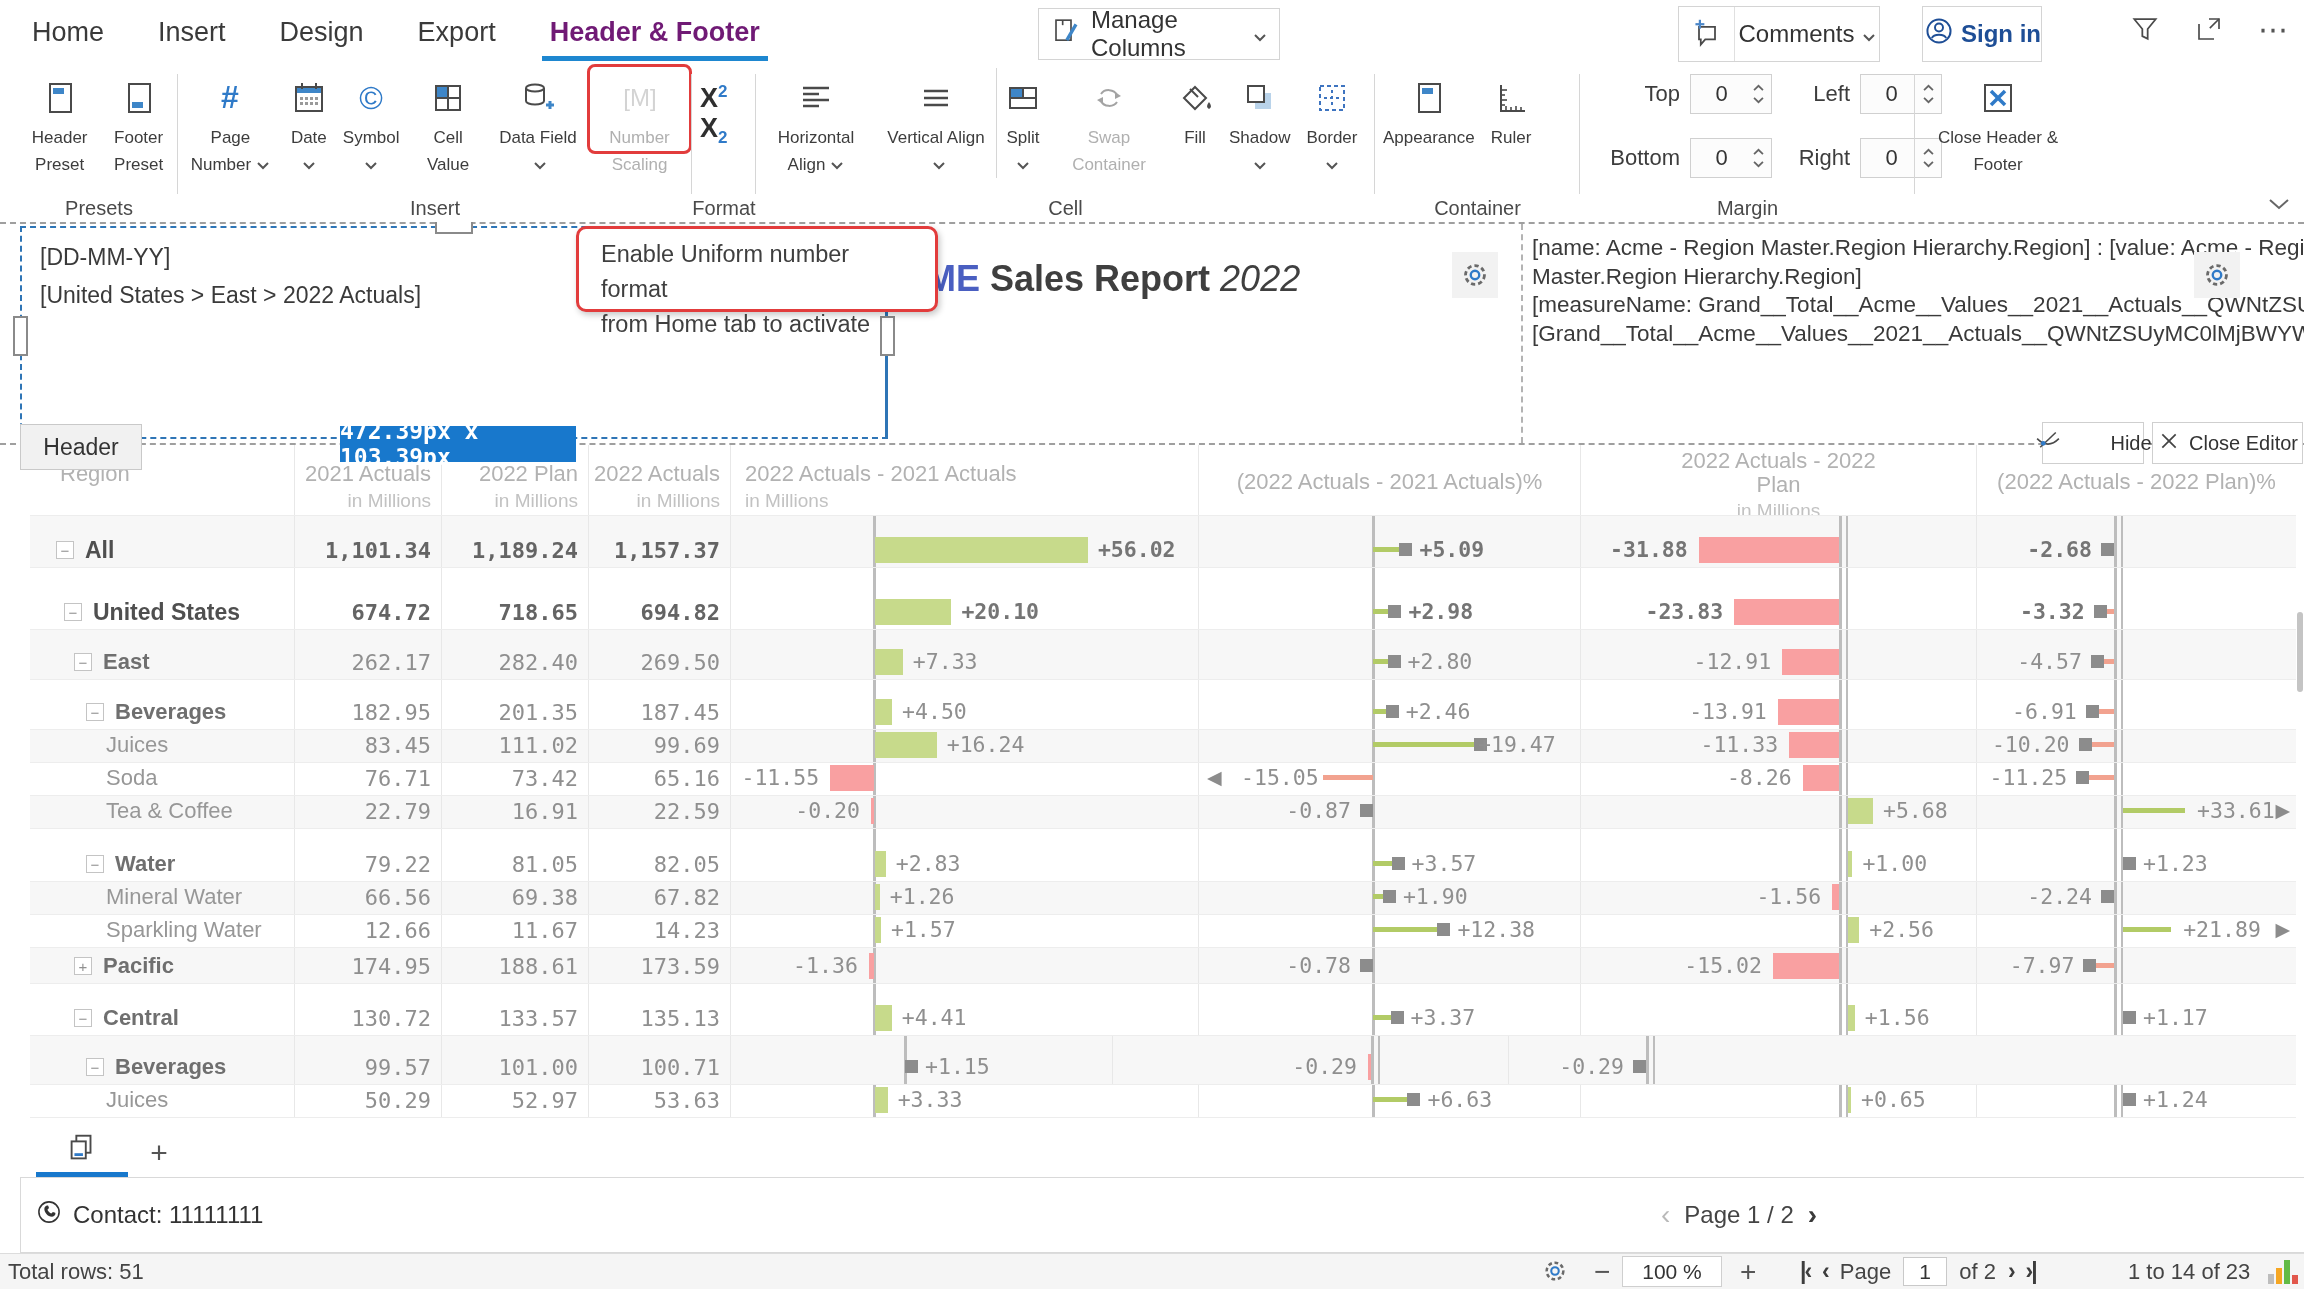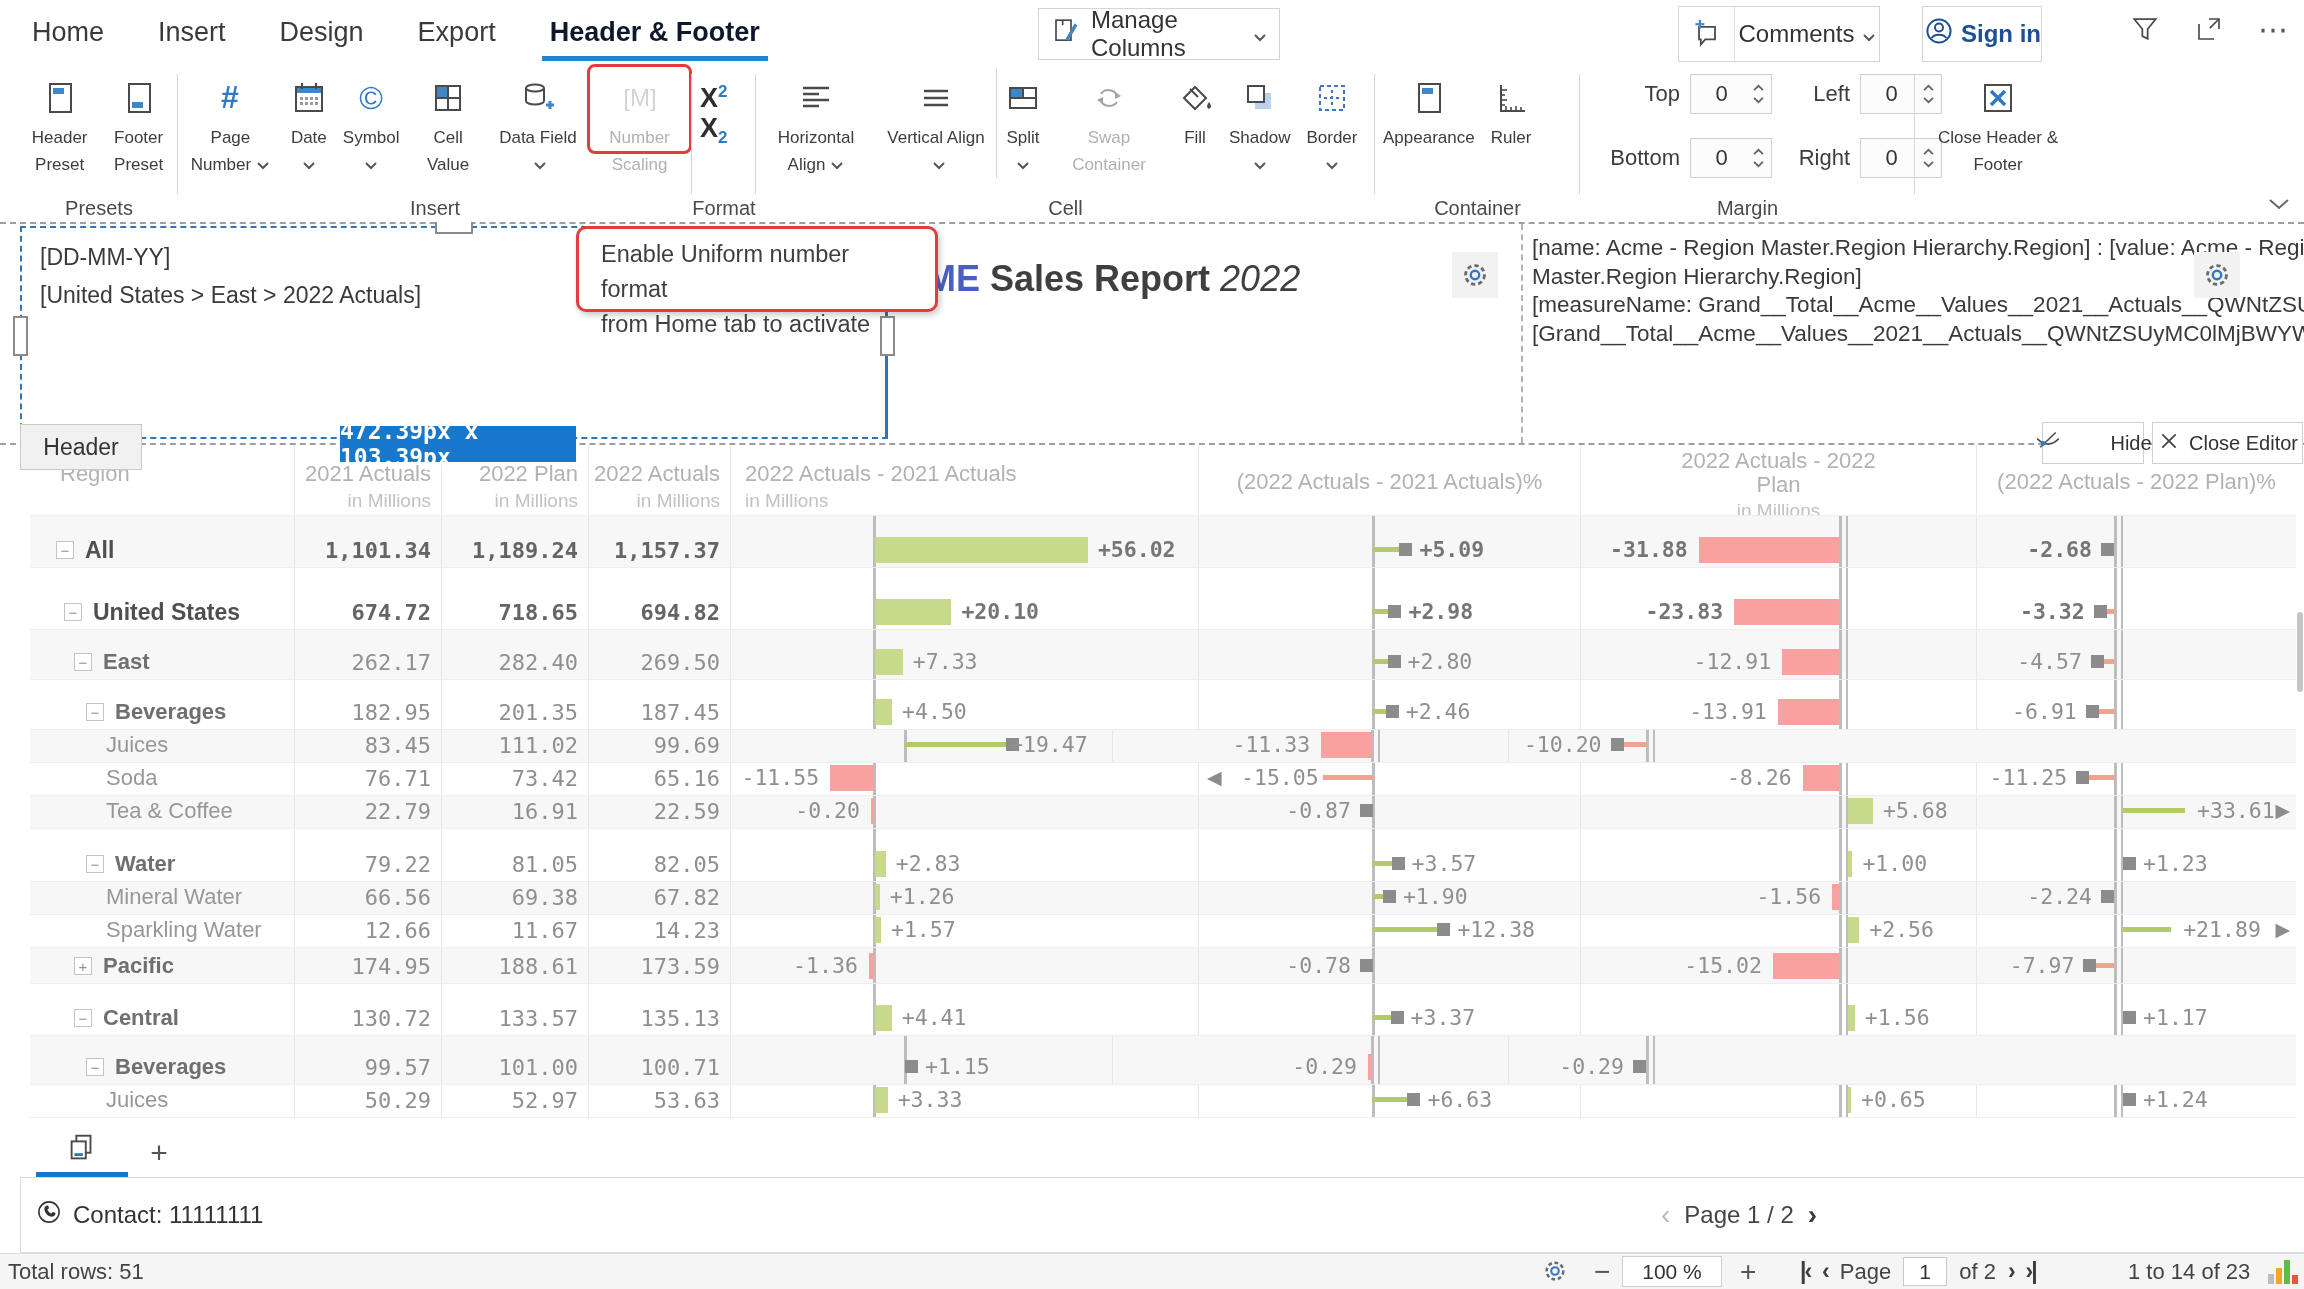--- a/index.html
+++ b/index.html
@@ -4,21 +4,21 @@
 <style>
   * { box-sizing: border-box; margin:0; padding:0; }
   html,body { width:2304px; height:1289px; overflow:hidden; background:#fff;
     font-family:"Liberation Sans", sans-serif; color:#333; position:relative; }
 
   
   .ribbon { position:absolute; top:0; left:0; width:2304px; height:222px; background:#fff; z-index:30; }
   .tabrow { position:absolute; top:0; left:0; width:2304px; height:64px; }
   .tabs { position:absolute; left:30px; top:0; height:64px; display:flex; gap:50px; }
   .rtab { height:64px; display:flex; align-items:center; font-size:27px; color:#3a3a3a; position:relative; padding:0 2px; cursor:pointer; }
-  .rtab.active { color:#0f172a; font-weight:bold; }
+  .rtab.active { color:#701a75; font-weight:bold; }
   .rtab.active::after { content:""; position:absolute; left:-6px; right:-6px; bottom:3px; height:5px; background:#1e87d0; }
   .boxbtn { position:absolute; border:1px solid #d4d4d4; background:#fff; display:flex; align-items:center; font-size:24px; color:#333; }
   .manage { left:1038px; top:8px; width:242px; height:52px; gap:10px; padding:0 12px; }
   .comments { left:1678px; top:6px; width:202px; height:56px; }
   .cmt-ico { width:56px; height:100%; display:flex; align-items:center; justify-content:center; border-right:1px solid #e0e0e0; }
   .cmt-lb { flex:1; display:flex; align-items:center; justify-content:center; gap:2px; }
   .signin { left:1922px; top:6px; width:120px; height:56px; justify-content:center; gap:6px; }
   .signin .lb { color:#1e4e96; font-weight:bold; }
   .topicons { position:absolute; right:12px; top:10px; display:flex; gap:26px; align-items:center; }
   .tic { width:38px; height:38px; display:flex; align-items:center; justify-content:center; color:#555; font-size:30px; cursor:pointer; }
@@ -799,20 +799,25 @@
         </div>
         <div class="c" style="width: 147px;">
           <div class="cv cn">83.45</div>
         </div>
         <div class="c" style="width: 147px;">
           <div class="cv cn">111.02</div>
         </div>
         <div class="c" style="width: 142px;">
           <div class="cv cn">99.69</div>
         </div>
+        <div class="c" style="width: 468px;">
+          <div class="ax" style="left: 142px; width: 3px;"></div>
+          <div class="bar pos" style="left: 144px; width: 61.712px;"></div>
+          <div class="bv" style="left: 215.712px;">+16.24</div>
+        </div>
         <div class="c" style="width: 382px;">
           <div class="ax" style="left: 173px; width: 3px;"></div>
           <div class="pline pos" style="left: 174px; width: 101.244px;"></div>
           <div class="psq" style="left: 275.244px;"></div>
           <div class="bv" style="left: 279px;">+19.47</div>
         </div>
         <div class="c" style="width: 396px;">
           <div class="ax" style="left: 258px; width: 2.5px;"></div>
           <div class="ax" style="left: 264.5px; width: 2.5px;"></div>
           <div class="bar neg" style="left: 208.148px; width: 49.852px;"></div>

